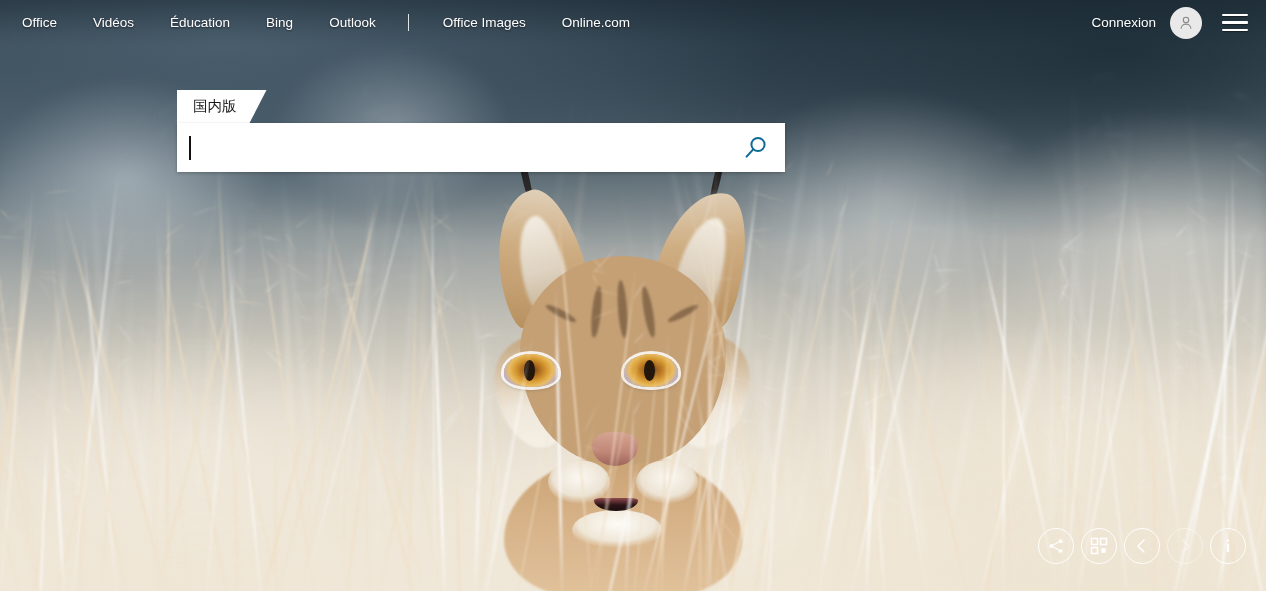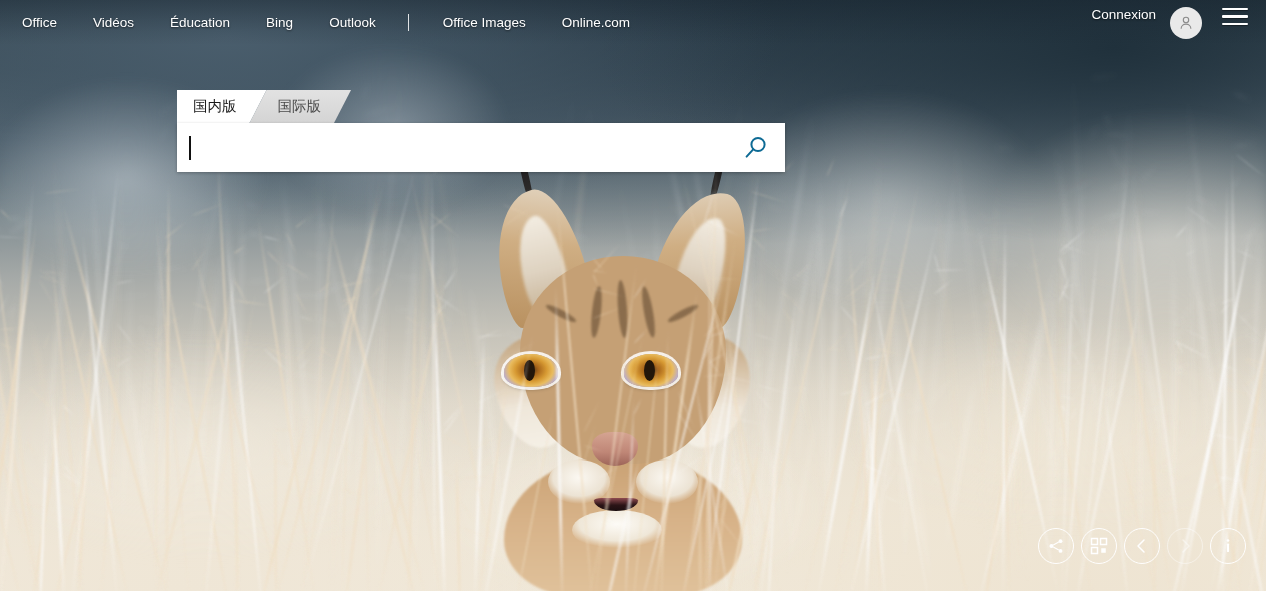--- a/index.html
+++ b/index.html
@@ -134,21 +134,21 @@
     background:linear-gradient(180deg, rgba(18,30,40,.42) 0%, rgba(18,30,40,.10) 70%, rgba(18,30,40,0) 100%);
     z-index:30;
   }
   .nav-left { display:flex; align-items:center; margin-left:22px; }
   .nav-link {
     color:#ffffff; font-size:13.5px; text-decoration:none; padding:0 0;
     margin-right:36px; white-space:nowrap; cursor:pointer;
     text-shadow:0 1px 2px rgba(0,0,0,.55);
   }
   .nav-sep { width:1px; height:17px; background:rgba(255,255,255,.85); margin:0 34px 0 -4px; }
-  .nav-right { margin-left:auto; display:flex; align-items:flex-start; margin-right:18px; }
+  .nav-right { margin-left:auto; display:flex; align-items:center; margin-right:18px; }
   .signin {
     color:#ffffff; font-size:13.5px; text-decoration:none; cursor:pointer;
     text-shadow:0 1px 2px rgba(0,0,0,.55); margin-right:14px;
   }
   .avatar {
     width:32px; height:32px; border-radius:50%;
     background:#e9e9e9; display:flex; align-items:center; justify-content:center;
     cursor:pointer; margin-right:20px;
   }
   .hamburger { width:26px; height:20px; display:flex; flex-direction:column; justify-content:center; gap:5px; cursor:pointer; }
@@ -983,21 +983,20 @@
         <span></span>
         <span></span>
       </div>
     </div>
   </div>
 
 
   <div class="searchwrap">
     <div class="tabs">
       <div class="tab tab-active">国内版</div>
-      <div class="tab tab-inactive">国际版</div>
     </div>
     <div class="searchbox">
       <div class="caret"></div>
       <input class="search-input" type="text" value="" placeholder="" style="">
       <button class="search-btn">
         <svg width="26" height="26" viewBox="0 0 26 26">
           <circle cx="15" cy="9.5" r="6.6" fill="none" stroke="#0d6a94" stroke-width="2"></circle>
           <line x1="10.2" y1="14.4" x2="3.6" y2="21.6" stroke="#0d6a94" stroke-width="2" stroke-linecap="round"></line>
         </svg>
       </button>

